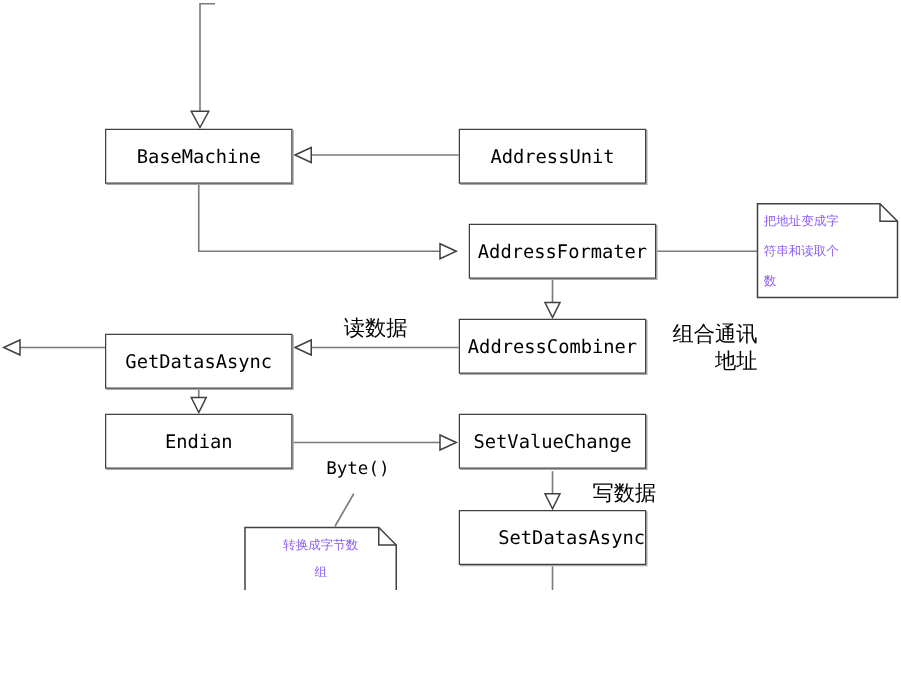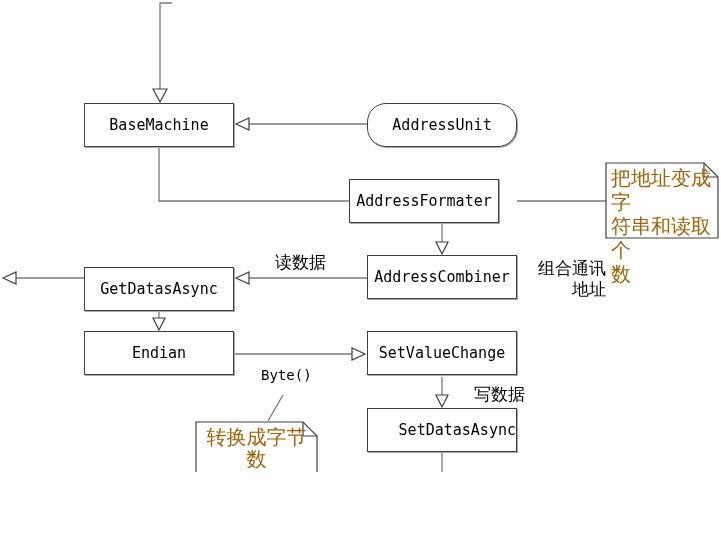--- a/index.html
+++ b/index.html
@@ -32,41 +32,41 @@
     align-items: center;
     justify-content: center;
     z-index: 2;
     font-size: 15px;
     color: #000000;
     white-space: nowrap;
   }
   .note-text {
     position: absolute;
     z-index: 2;
-    color: #a16207;
-    font-size: 20px;
+    color: #8b5cf6;
+    font-size: 10px;
     white-space: pre-line;
     font-family: "DejaVu Sans", "Liberation Sans", sans-serif;
   }
   .edge-label {
     position: absolute;
     z-index: 2;
     color: #000000;
     font-size: 17px;
     white-space: pre-line;
     font-family: "DejaVu Sans", "Liberation Sans", sans-serif;
   }
   .edge-label.mono {
     font-family: "DejaVu Sans Mono", "Liberation Mono", monospace;
     font-size: 14px;
   }
   
   #box-basemachine     { left: 84px;  top: 103px; }
-  #box-addressunit     { left: 367px; top: 103px; border-radius: 19px; }
-  #box-addressformater { left: 349px; top: 179px; justify-content: center; }
+  #box-addressunit     { left: 367px; top: 103px; }
+  #box-addressformater { left: 375px; top: 179px; justify-content: center; }
   #box-getdatasasync   { left: 84px;  top: 267px; }
   #box-addresscombiner { left: 367px; top: 255px; }
   #box-endian          { left: 84px;  top: 331px; }
   #box-setvaluechange  { left: 367px; top: 331px; }
   #box-setdatasasync   { left: 367px; top: 408px; justify-content: flex-end; }
 
   #note-format-text { left: 611px; top: 166px; width: 102px; line-height: 24px; text-align: left; }
   #note-bytes-text  { left: 198px; top: 426px; width: 117px; line-height: 22px; text-align: center; }
 
   #label-read    { left: 275px; top: 251px; }

